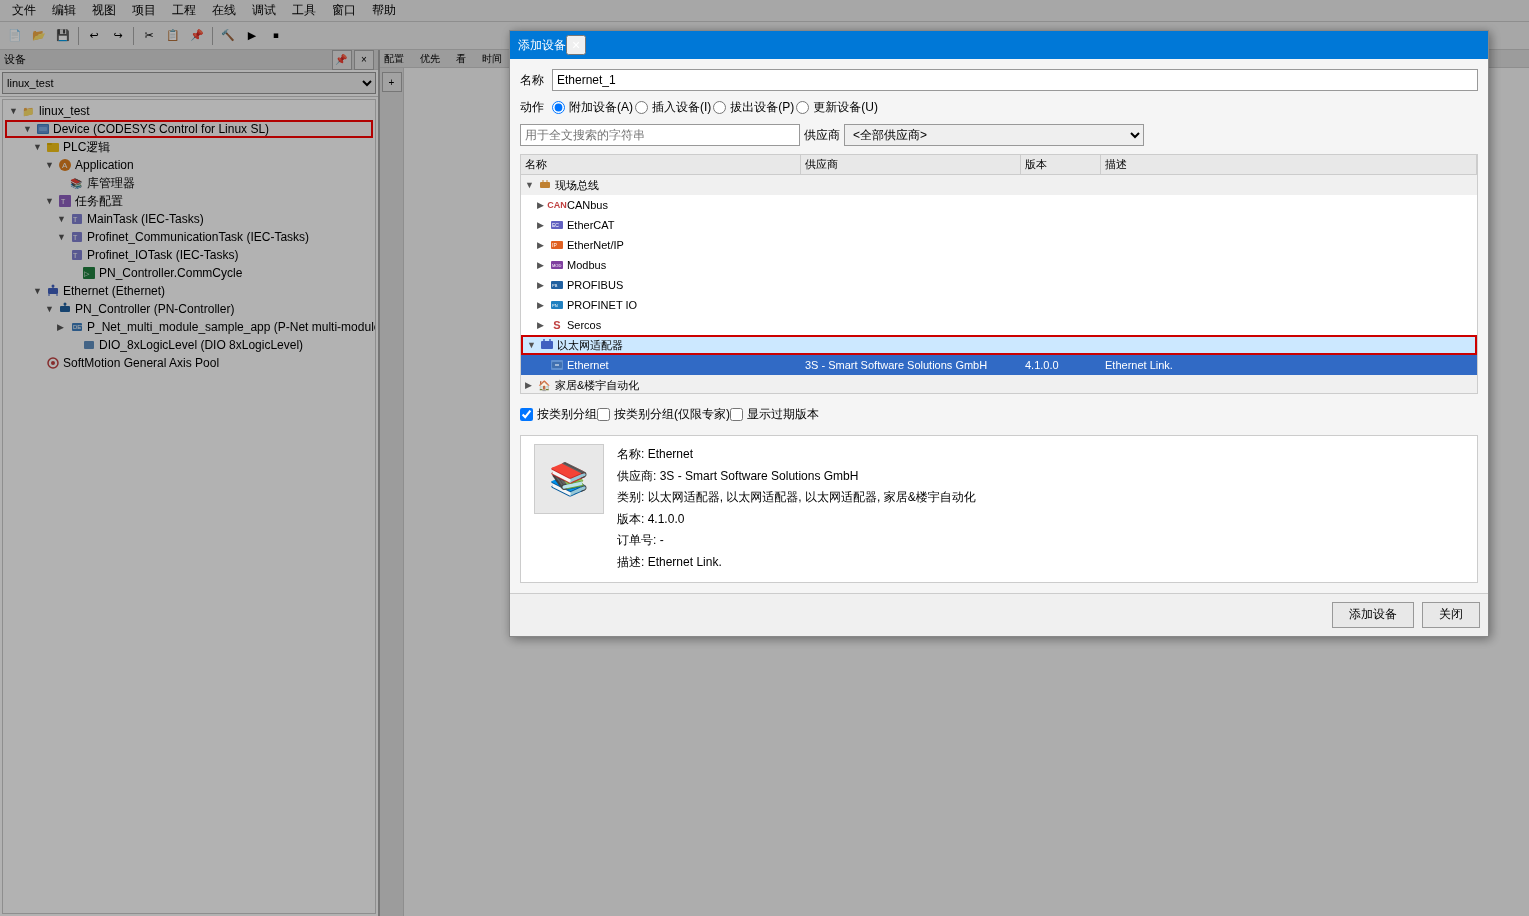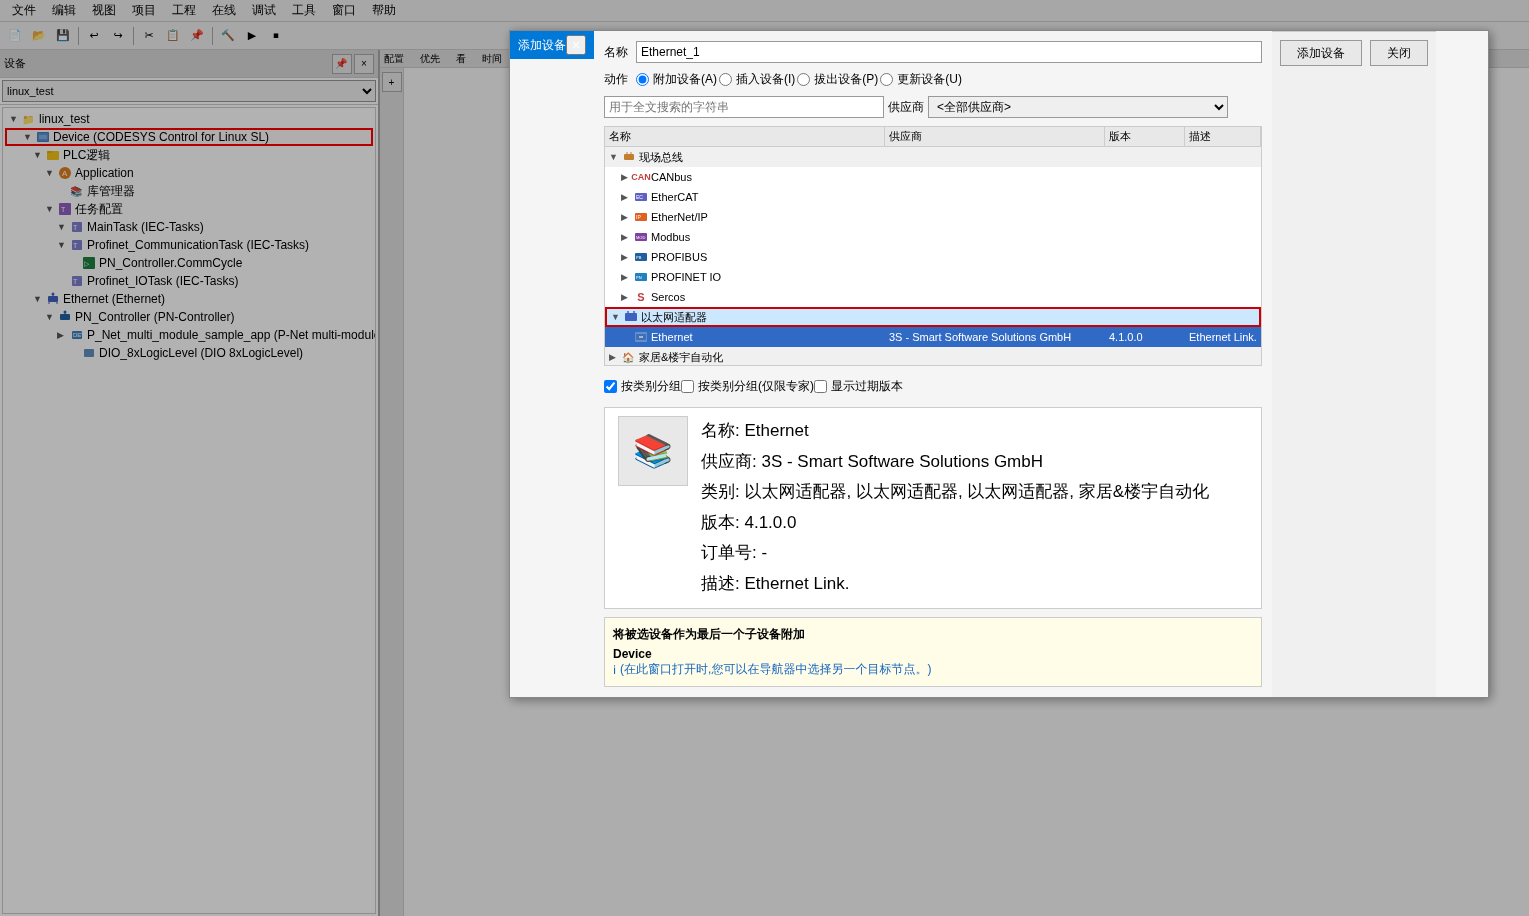--- a/index.html
+++ b/index.html
@@ -33,21 +33,21 @@
     .indent-2 { padding-left: 16px; }
     .indent-3 { padding-left: 28px; }
     .indent-4 { padding-left: 40px; }
     .indent-5 { padding-left: 52px; }
     .indent-6 { padding-left: 64px; }
 
     
     .dialog-overlay { position: absolute; top: 0; left: 0; width: 100%; height: 100%; background: rgba(0,0,0,0.3); z-index: 100; display: flex; align-items: flex-start; justify-content: flex-end; padding: 30px 40px 0 0; }
 
     
-    .dialog { width: 980px; background: #f5f5f5; border: 1px solid #888; box-shadow: 2px 2px 10px rgba(0,0,0,0.4); display: flex; flex-direction: row; }
+    .dialog { width: 980px; background: #f5f5f5; border: 1px solid #888; box-shadow: 2px 2px 10px rgba(0,0,0,0.4); display: flex; flex-direction: column; }
     .dialog-title-bar { height: 28px; background: #0078d7; display: flex; align-items: center; padding: 0 8px; color: white; font-size: 12px; }
     .dialog-close-btn { width: 20px; height: 20px; display: flex; align-items: center; justify-content: center; cursor: pointer; color: white; font-size: 14px; }
 
     .dialog-body { padding: 10px; display: flex; flex-direction: column; gap: 8px; }
 
     .dialog-row { display: flex; align-items: center; gap: 8px; }
     .dialog-label { font-size: 12px; white-space: nowrap; }
     .dialog-input { flex: 1; height: 22px; border: 1px solid #999; padding: 0 4px; font-size: 12px; }
 
     
@@ -82,21 +82,21 @@
 
     .expand-arrow { width: 12px; font-size: 9px; color: #555; flex-shrink: 0; }
     .device-icon { width: 16px; height: 14px; margin-right: 2px; flex-shrink: 0; display: flex; align-items: center; justify-content: center; font-size: 10px; }
 
     
     .checkbox-row { display: flex; align-items: center; gap: 0; padding: 4px 0; }
     .checkbox-item { display: flex; align-items: center; gap: 4px; font-size: 12px; }
 
     
     .info-panel { border: 1px solid #ccc; background: white; padding: 8px; min-height: 140px; display: flex; gap: 8px; }
-    .info-text { flex: 1; font-size: 17px; line-height: 1.8; }
+    .info-text { flex: 1; font-size: 12px; line-height: 1.8; }
     .info-image { width: 80px; display: flex; align-items: flex-start; justify-content: center; }
 
     
     .notice-panel { background: #fffde7; border: 1px solid #ccc; padding: 8px; font-size: 12px; }
     .notice-title { font-weight: bold; margin-bottom: 4px; }
     .notice-device { font-weight: bold; }
     .notice-info { color: #1565c0; display: flex; align-items: center; gap: 4px; }
 
     
     .dialog-buttons { display: flex; justify-content: flex-end; gap: 8px; padding: 8px; border-top: 1px solid #ccc; background: #f0f0f0; }
@@ -106,21 +106,21 @@
     .icon-folder { color: #f5c518; }
 
     
     .highlight-box { border: 2px solid #cc0000; }
 
     
     .left-strip { width: 24px; background: #e0e0e0; border-right: 1px solid #ccc; display: flex; flex-direction: column; align-items: center; padding: 4px 0; gap: 2px; }
 
     .strip-btn { width: 20px; height: 20px; background: #e8e8e8; border: 1px solid #aaa; cursor: pointer; display: flex; align-items: center; justify-content: center; font-size: 10px; }
     .device-panel { width: 380px; background: white; border-right: 2px solid #aaa; overflow: hidden; display: flex; flex-direction: column; }
-    .device-panel-header { height: 28px; background: #d8d8d8; display: flex; align-items: center; justify-content: space-between; padding: 0 4px; border-bottom: 1px solid #ccc; }
+    .device-panel-header { height: 20px; background: #d8d8d8; display: flex; align-items: center; justify-content: space-between; padding: 0 4px; border-bottom: 1px solid #ccc; }
     .work-area { flex: 1; background: #f8f8f8; overflow: hidden; display: flex; flex-direction: column; }
 
     .top-label-bar { height: 18px; background: #e0e0e0; display: flex; align-items: center; padding: 0 4px; font-size: 10px; border-bottom: 1px solid #ccc; gap: 16px; }
 
     
     .row-selected-blue { background: #316ac5 !important; color: white !important; }
 
     
     .info-img-placeholder {
       width: 70px; height: 70px;
@@ -263,40 +263,40 @@
           <span class="tree-expand">▼</span>
           <span class="tree-icon">
             <svg width="14" height="14">
                 <rect x="2" y="2" width="10" height="10" fill="#8080d0" rx="1"></rect>
                 <text x="3" y="10" font-size="7" fill="white">T</text>
               </svg>
           </span>
           <span class="tree-label">Profinet_CommunicationTask (IEC-Tasks)</span>
         </div>
 
+        <div class="tree-item indent-5">
+          <span class="tree-expand"> </span>
+          <span class="tree-icon">
+            <svg width="14" height="14">
+                <rect x="2" y="2" width="10" height="10" fill="#8080d0" rx="1"></rect>
+                <text x="3" y="10" font-size="7" fill="white">T</text>
+              </svg>
+          </span>
+          <span class="tree-label">Profinet_IOTask (IEC-Tasks)</span>
+        </div>
+
         <div class="tree-item indent-6">
           <span class="tree-expand"> </span>
           <span class="tree-icon">
             <svg width="14" height="14">
                 <rect x="1" y="1" width="12" height="12" fill="#208040" rx="1"></rect>
                 <text x="2" y="10" font-size="7" fill="white">▷</text>
               </svg>
           </span>
           <span class="tree-label">PN_Controller.CommCycle</span>
-        </div>
-
-        <div class="tree-item indent-5">
-          <span class="tree-expand"> </span>
-          <span class="tree-icon">
-            <svg width="14" height="14">
-                <rect x="2" y="2" width="10" height="10" fill="#8080d0" rx="1"></rect>
-                <text x="3" y="10" font-size="7" fill="white">T</text>
-              </svg>
-          </span>
-          <span class="tree-label">Profinet_IOTask (IEC-Tasks)</span>
         </div>
 
         <div class="tree-item indent-3">
           <span class="tree-expand">▼</span>
           <span class="tree-icon">
             <svg width="14" height="14">
               <rect x="2" y="4" width="10" height="6" fill="#4060c0" rx="1"></rect>
               <line x1="7" y1="4" x2="7" y2="2" stroke="#4060c0" stroke-width="1"></line>
               <circle cx="7" cy="2" r="1.5" fill="#4060c0"></circle>
               <line x1="3" y1="10" x2="3" y2="12" stroke="#4060c0" stroke-width="1"></line>
@@ -332,20 +332,30 @@
         <div class="tree-item indent-6">
           <span class="tree-expand"> </span>
           <span class="tree-icon">
             <svg width="14" height="14">
                 <rect x="2" y="3" width="10" height="8" fill="#6090c0" rx="1"></rect>
               </svg>
           </span>
           <span class="tree-label">DIO_8xLogicLevel (DIO 8xLogicLevel)</span>
         </div>
 
+        <div class="tree-item indent-3">
+          <span class="tree-expand"> </span>
+          <span class="tree-icon">
+            <svg width="14" height="14">
+                <circle cx="7" cy="7" r="5" fill="none" stroke="#c04040" stroke-width="1.5"></circle>
+                <circle cx="7" cy="7" r="2" fill="#c04040"></circle>
+              </svg>
+          </span>
+          <span class="tree-label">SoftMotion General Axis Pool</span>
+        </div>
 
       </div>
     </div>
 
     <div class="work-area">
 
       <div class="top-label-bar">
         <span style="cursor:pointer;">配置</span>
         <span style="cursor:pointer;">优先</span>
         <span style="cursor:pointer;">看</span>
@@ -628,28 +638,20 @@
               <span>订单号:</span>
               <span>-</span>
             </div>
             <div>
               <span>描述:</span>
               <span>Ethernet Link.</span>
             </div>
           </div>
         </div>
 
-        <div class="notice-panel">
-          <div class="notice-title">将被选设备作为最后一个子设备附加</div>
-          <div class="notice-device">Device</div>
-          <div class="notice-info">
-            <span>ℹ</span>
-            <span>(在此窗口打开时,您可以在导航器中选择另一个目标节点。)</span>
-          </div>
-        </div>
 
       </div>
 
       <div class="dialog-buttons">
         <button class="dialog-btn">添加设备</button>
         <button class="dialog-btn">关闭</button>
       </div>
 
     </div>
   </div>

